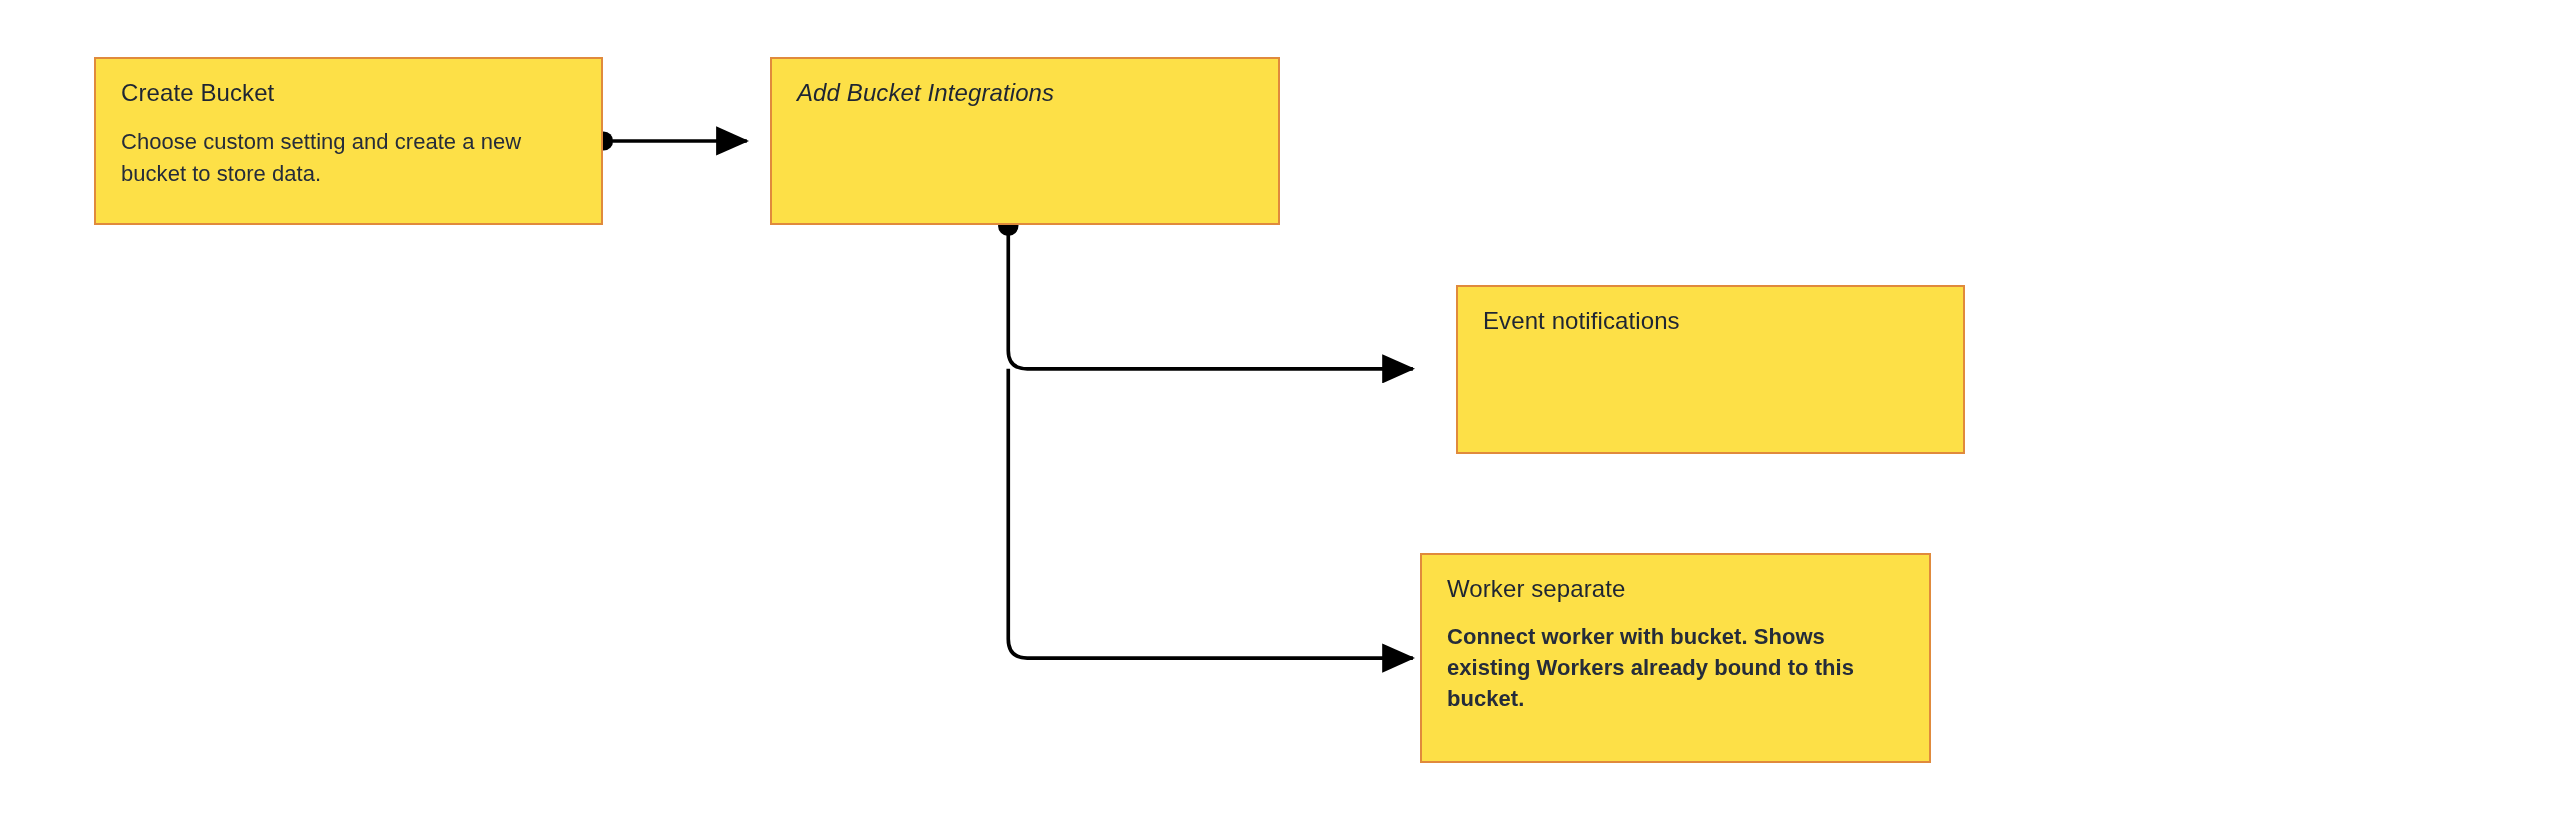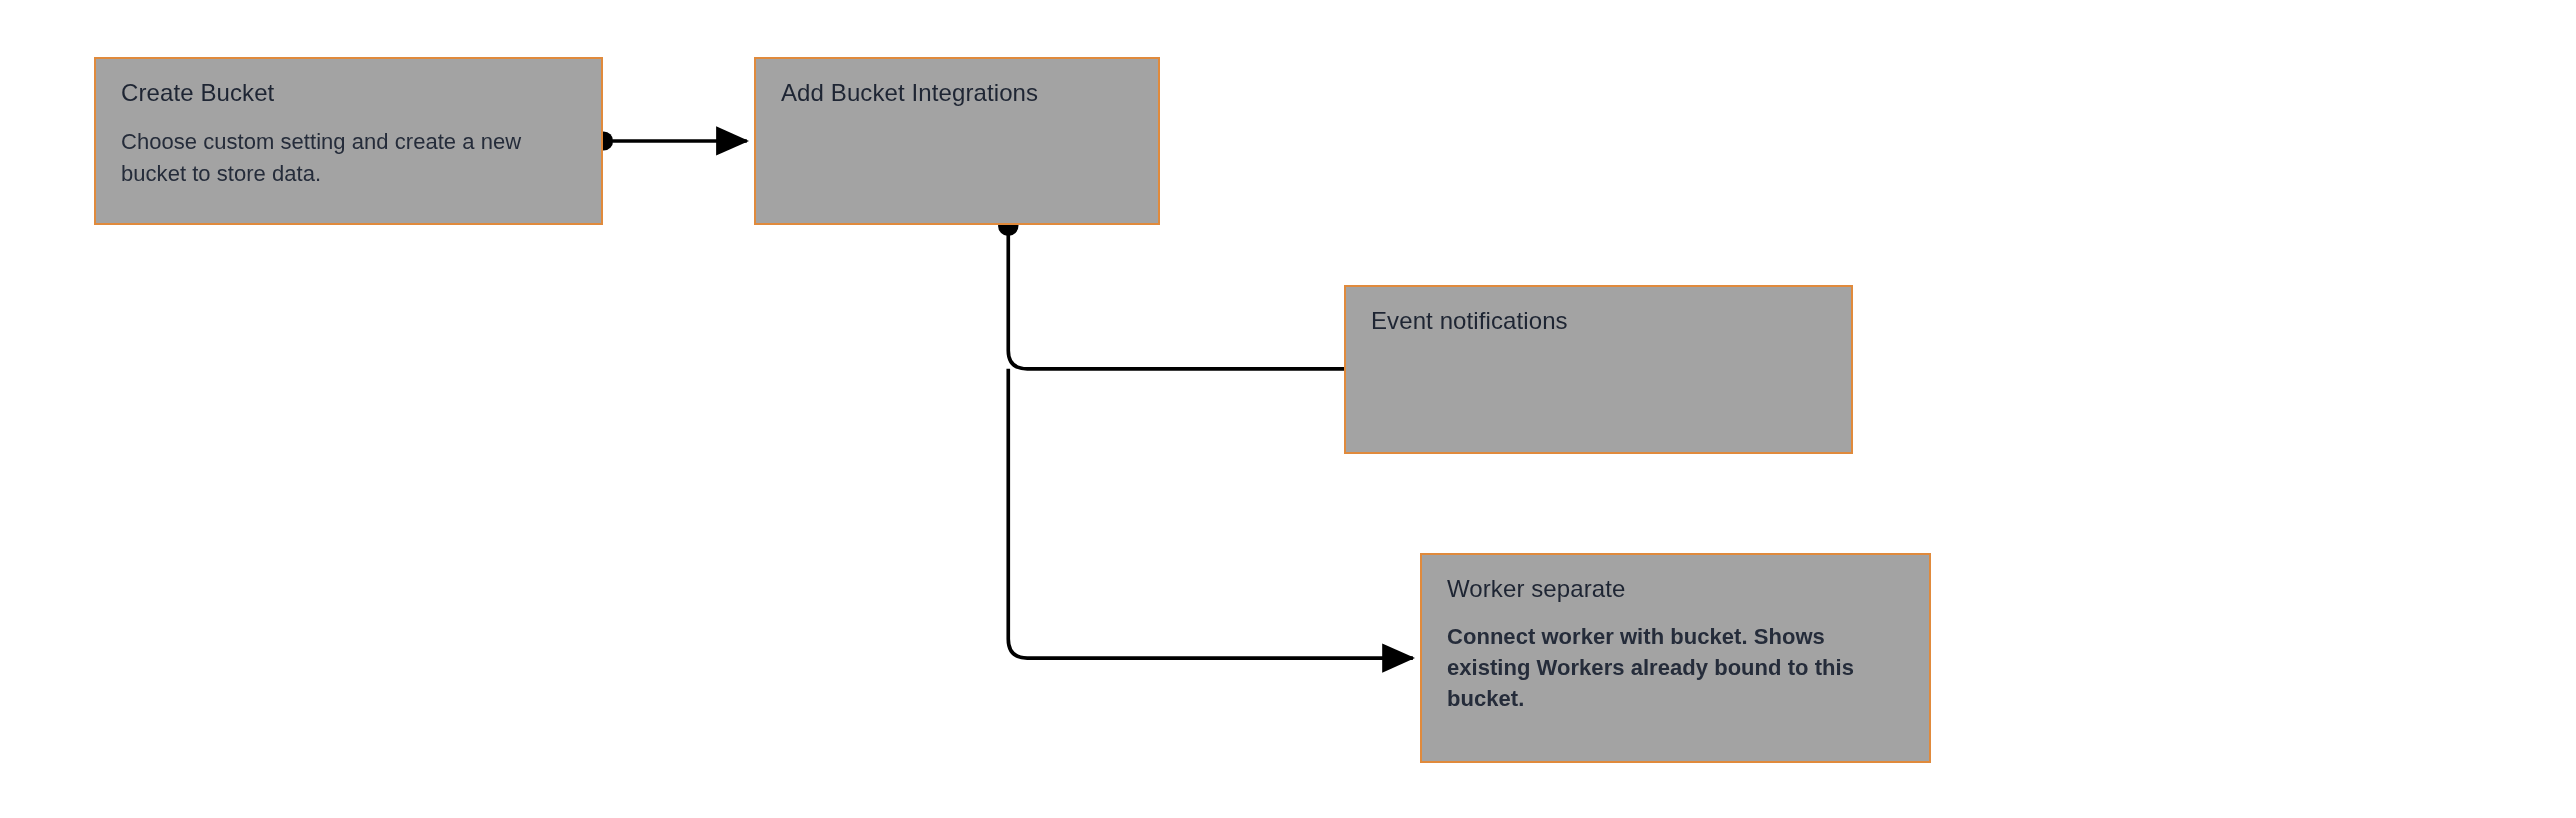--- a/index.html
+++ b/index.html
@@ -25,21 +25,21 @@
   #edge-layer {
     position: absolute;
     left: 0; top: 0;
     width: 2576px;
     height: 818px;
     pointer-events: none;
   }
   .node {
     position: absolute;
     box-sizing: border-box;
-    background: #a3a3a3;
+    background: #fde047;
     border: 2.2px solid #E08A3C;
     padding: 19px 22px 19px 25px;
   }
   .node-title {
     font-size: 24px;
     line-height: 1.22;
     font-weight: 400;
     color: #1E2533;
     letter-spacing: 0.1px;
     margin: 0;
@@ -51,24 +51,24 @@
     font-weight: 400;
     color: #252C3A;
     margin: 19px 0 0 0;
     letter-spacing: 0.04px;
   }
   
   #node-create-bucket {
     left: 94px;  top: 57px;  width: 509px;  height: 168px;
   }
   #node-add-bucket-integrations {
-    left: 754px; top: 57px;  width: 406px;  height: 168px;
+    left: 770px; top: 57px;  width: 510px;  height: 168px; font-style: italic;
   }
   #node-event-notifications {
-    left: 1344px; top: 285px; width: 509px;  height: 169px;
+    left: 1456px; top: 285px; width: 509px;  height: 169px;
   }
   #node-worker-bindings {
     left: 1420px; top: 553px; width: 511px;  height: 210px;
   }
   #node-worker-bindings .node-desc { margin-top: 17.5px; font-weight: bold; }
 </style>
 </head>
 <body>
 
 <div id="diagram-canvas">

